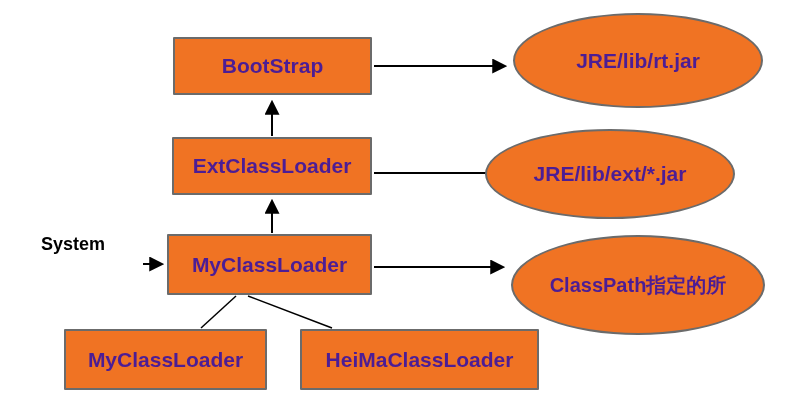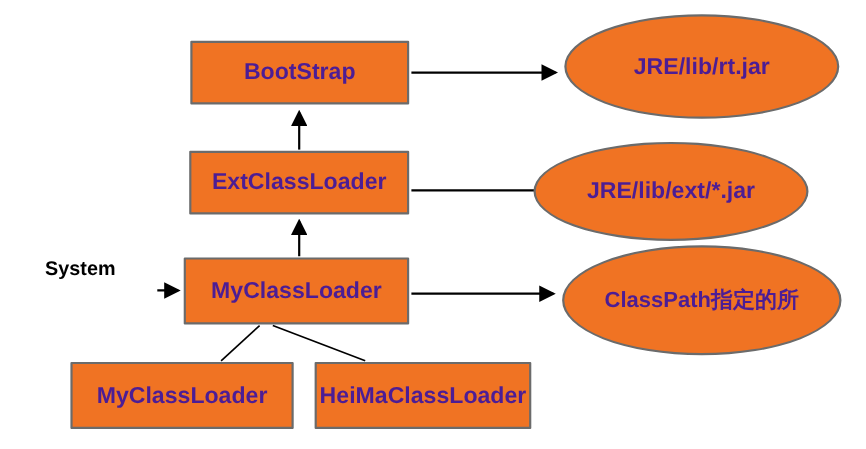--- a/index.html
+++ b/index.html
@@ -46,24 +46,24 @@
     font-size: 18px;
     font-weight: 600;
     line-height: 28px;
     text-align: center;
   }
   
   .n-bootstrap { left: 173px; top: 37px;  width: 199px; height: 58px; }
   .n-ext       { left: 172px; top: 137px; width: 200px; height: 58px; }
   .n-app       { left: 167px; top: 234px; width: 205px; height: 61px; }
   .n-my        { left: 64px;  top: 329px; width: 203px; height: 61px; }
-  .n-heima     { left: 286px; top: 329px; width: 197px; height: 61px; }
+  .n-heima     { left: 300px; top: 329px; width: 239px; height: 61px; }
   .n-rt        { left: 513px; top: 13px;  width: 250px; height: 95px; }
   .n-extjar    { left: 485px; top: 129px; width: 250px; height: 90px; }
-  .n-classpath { left: 511px; top: 223px; width: 254px; height: 100px; font-size: 20px; }
+  .n-classpath { left: 511px; top: 235px; width: 254px; height: 100px; font-size: 20px; }
   .n-system    { left: 0px;   top: 230px; width: 146px; }
 </style>
 </head>
 <body>
 
 <div class="canvas">
 
   <svg class="connector-layer" width="787" height="408" viewBox="0 0 787 408" xmlns="http://www.w3.org/2000/svg">
     <defs>
       <marker id="arrow" viewBox="0 0 10 10" refX="8.5" refY="5" markerWidth="7.5" markerHeight="7.5" orient="auto-start-reverse">

